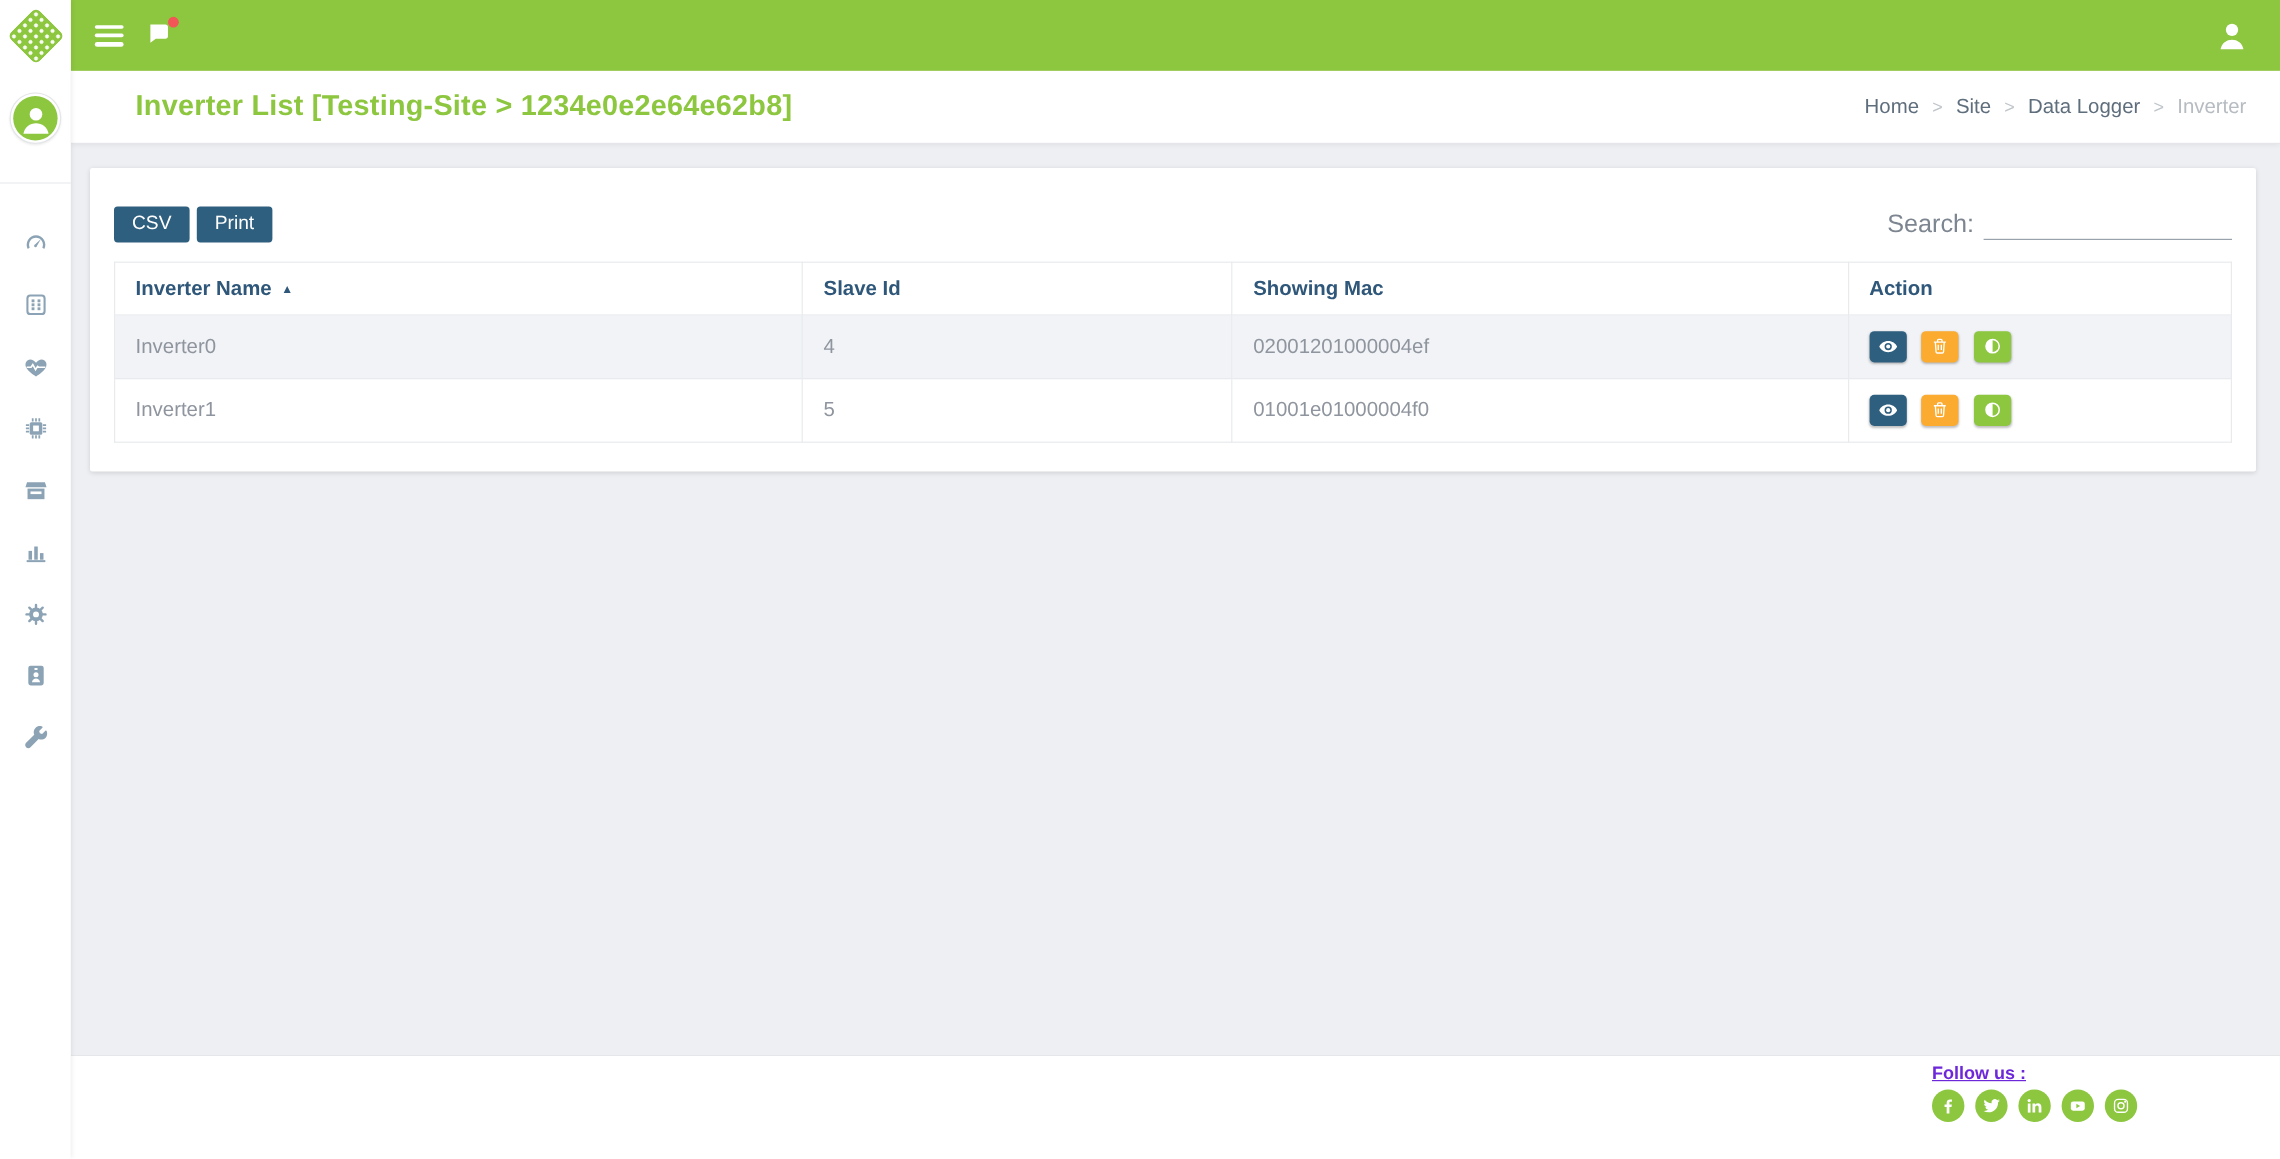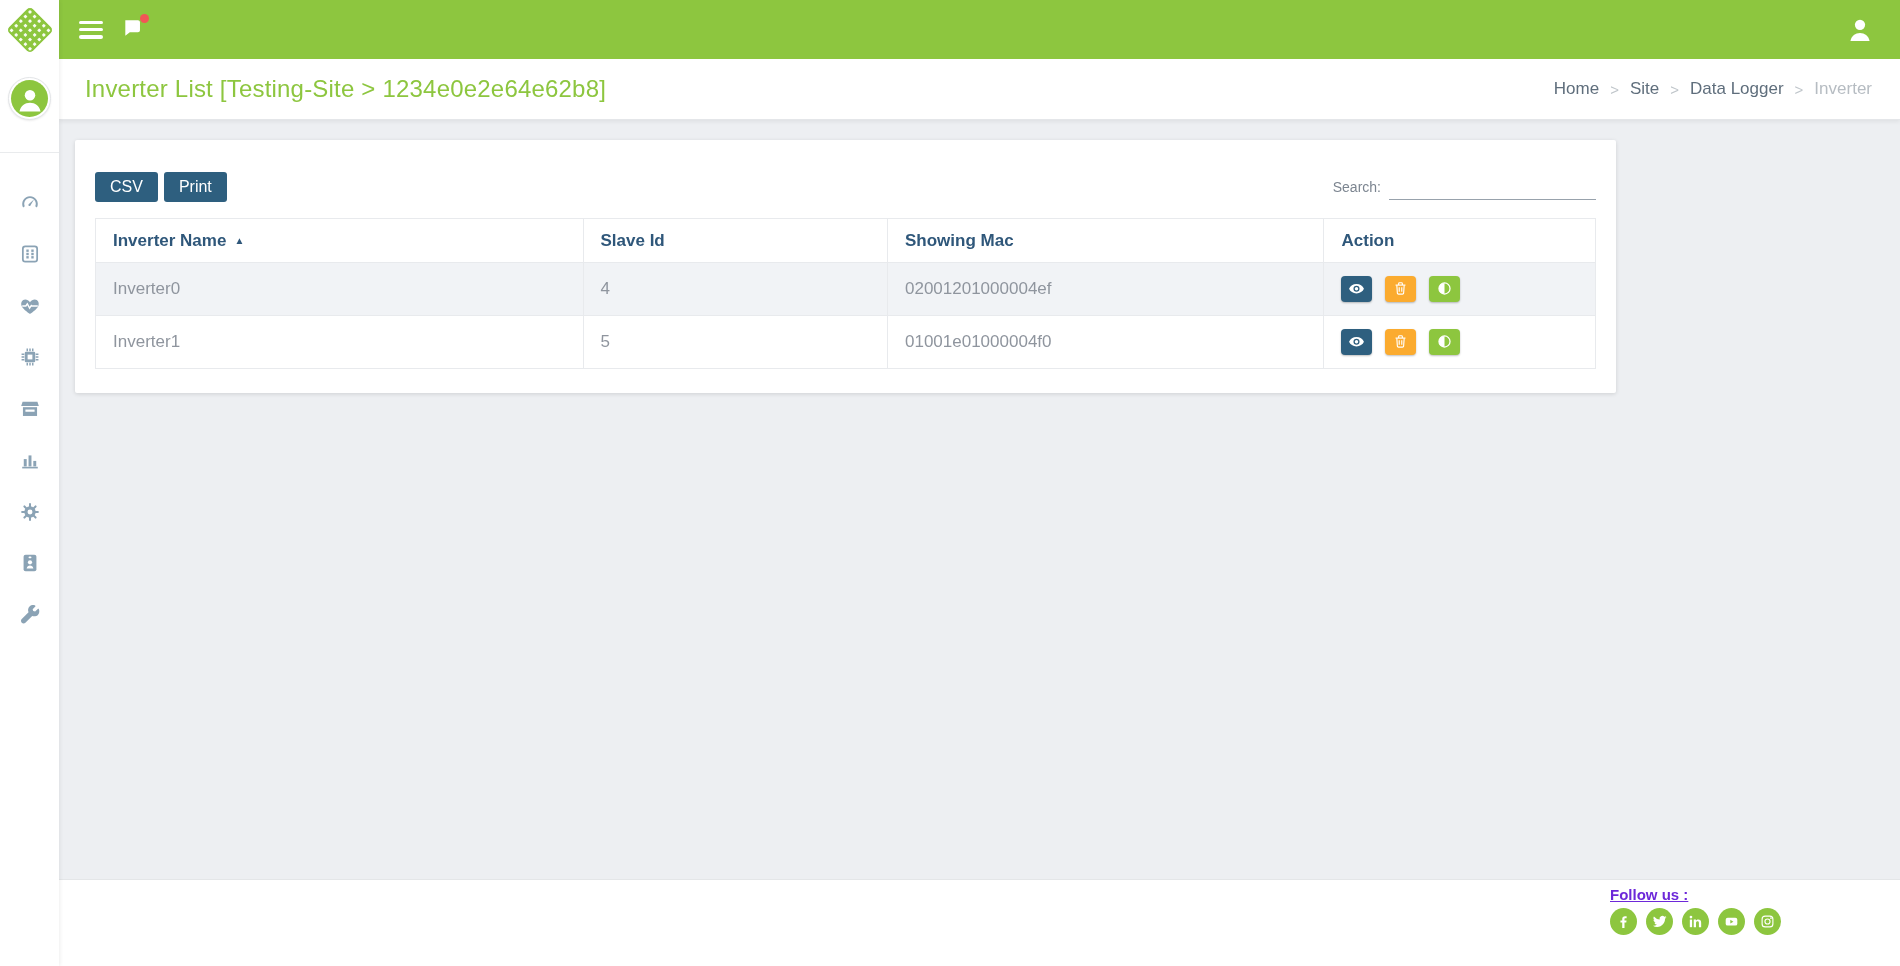--- a/index.html
+++ b/index.html
@@ -40,34 +40,34 @@
   .chat-btn svg { width:23px; height:23px; }
   .chat-dot { position:absolute; top:-3px; right:-2px; width:9px; height:9px; border-radius:50%; background:#f25656; }
   .topbar-spacer { flex:1; }
   .user-btn { margin-right:26px; width:28px; height:28px; cursor:pointer; }
   .user-btn svg { width:28px; height:28px; }
 
   
   .titlebar { position:absolute; left:59px; top:59px; width:1841px; height:61px; background:#fff;
     border-bottom:1px solid #e4e6e9; box-shadow:0 2px 4px rgba(0,0,0,.06);
     display:flex; align-items:center; justify-content:space-between; padding:0 28px 0 26px; z-index:20; }
-  .page-title { color:#8dc63f; font-size:24px; font-weight:400; letter-spacing:.2px; }
+  .page-title { color:#8dc63f; font-size:24px; font-weight:700; letter-spacing:.2px;margin-left:28px; }
   .breadcrumb { display:flex; align-items:center; gap:11px; font-size:17px; }
   .crumb { color:#5f6e7c; cursor:pointer; }
   .crumb-sep { color:#bfc5ca; font-size:15px; }
   .crumb-current { color:#b6bcc2; }
 
   
-  .card { position:absolute; left:75px; top:140px; width:1541px; background:#fff; border-radius:2px;
+  .card { position:absolute; left:75px; top:140px; width:1805px; background:#fff; border-radius:2px;
     box-shadow:0 1px 4px rgba(0,0,0,.13); padding:20px 20px 24px; }
   .toolbar { display:flex; align-items:center; margin-top:12px; }
   .btn-export { background:#2e5f7f; color:#fff; border:none; border-radius:3px; height:30px;
     padding:0 15px; font-size:16px; font-family:inherit; cursor:pointer; margin-right:6px; }
   .search-wrap { margin-left:auto; display:flex; align-items:center; gap:8px; }
-  .search-label { font-size:14px; color:#7c8590; }
+  .search-label { font-size:21px; color:#7c8590; }
   .search-input { width:207px; height:26px; border:none; border-bottom:1px solid #98a2ac;
     outline:none; font-size:16px; color:#5f6e7c; background:transparent; }
 
   table.inv { width:100%; border-collapse:collapse; margin-top:16px; }
   table.inv th, table.inv td { border:1px solid #e8eaed; text-align:left; padding:0 17px; }
   table.inv th { height:44px; color:#2f577a; font-size:17px; font-weight:bold; cursor:pointer; }
   table.inv td { height:53px; color:#8f959e; font-size:17px; }
   tr.stripe td { background:#f1f3f6; }
   .sort-ind { font-size:10px; color:#2f577a; margin-left:8px; vertical-align:2px; }
   .col-name { width:32.5%; } .col-slave { width:20.3%; } .col-mac { width:29.1%; }

